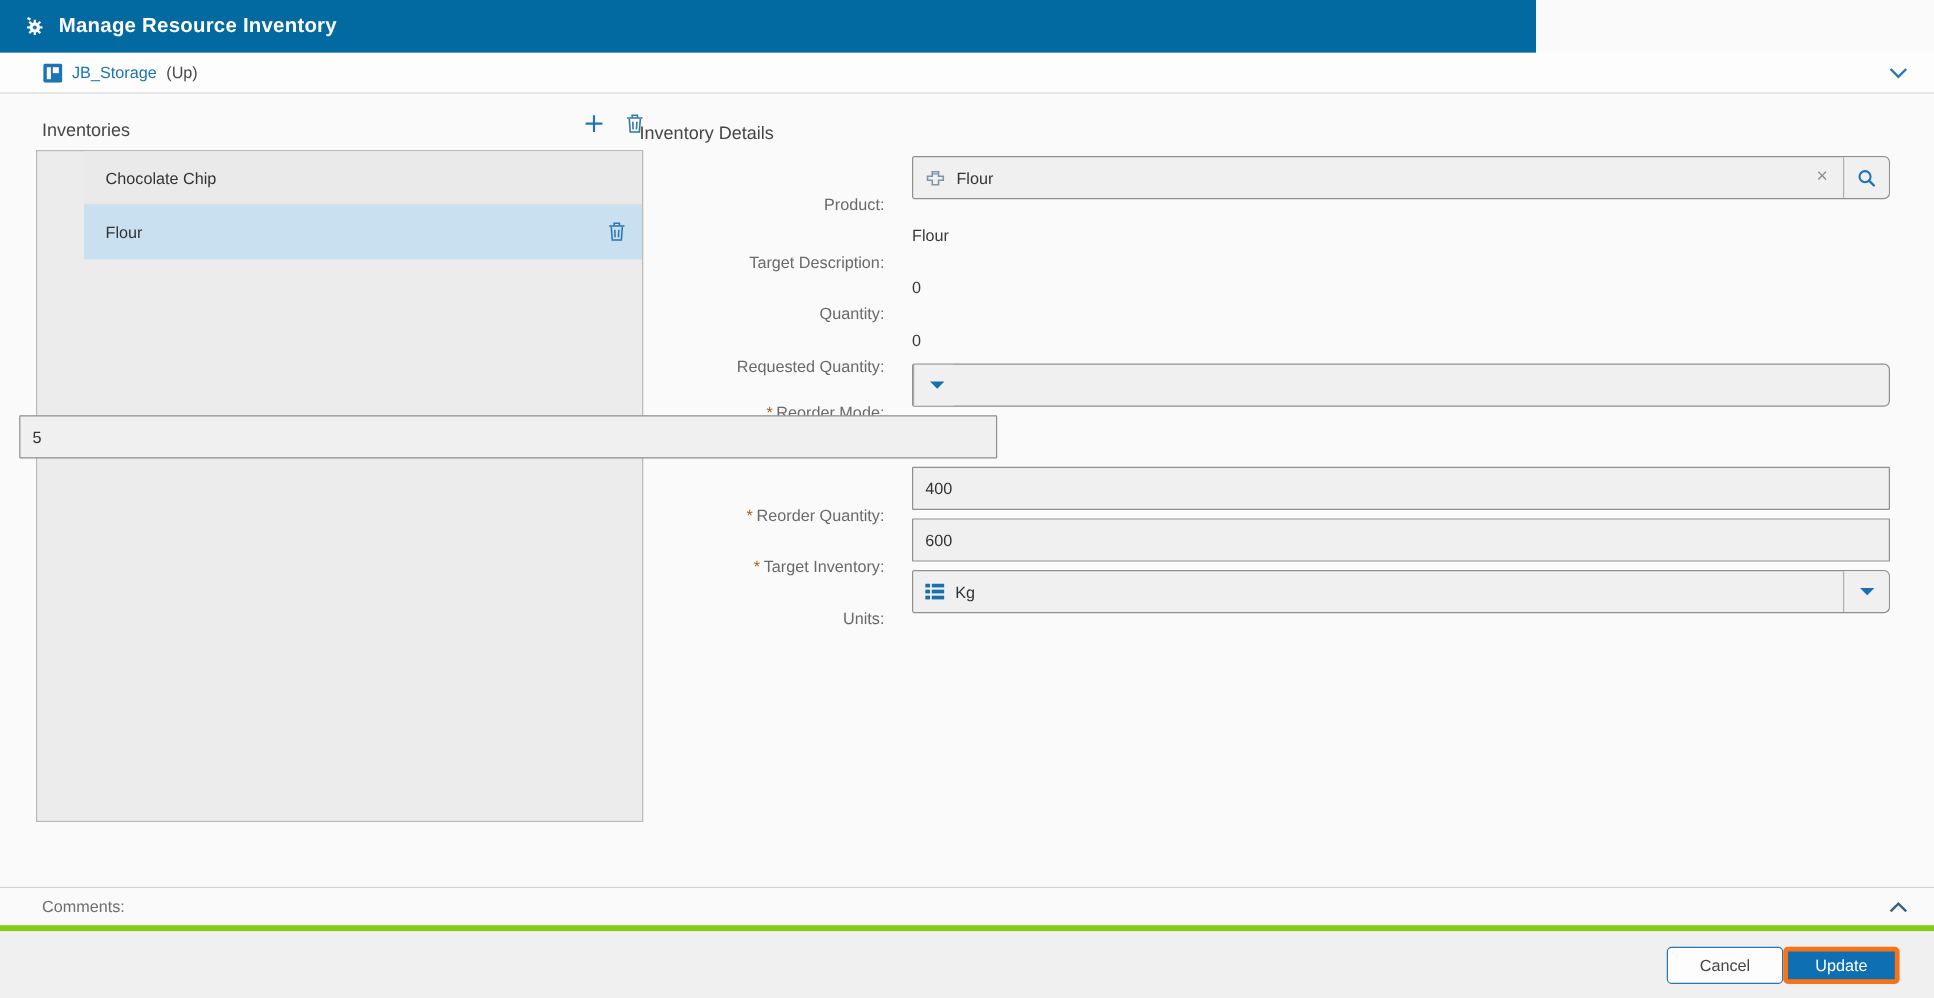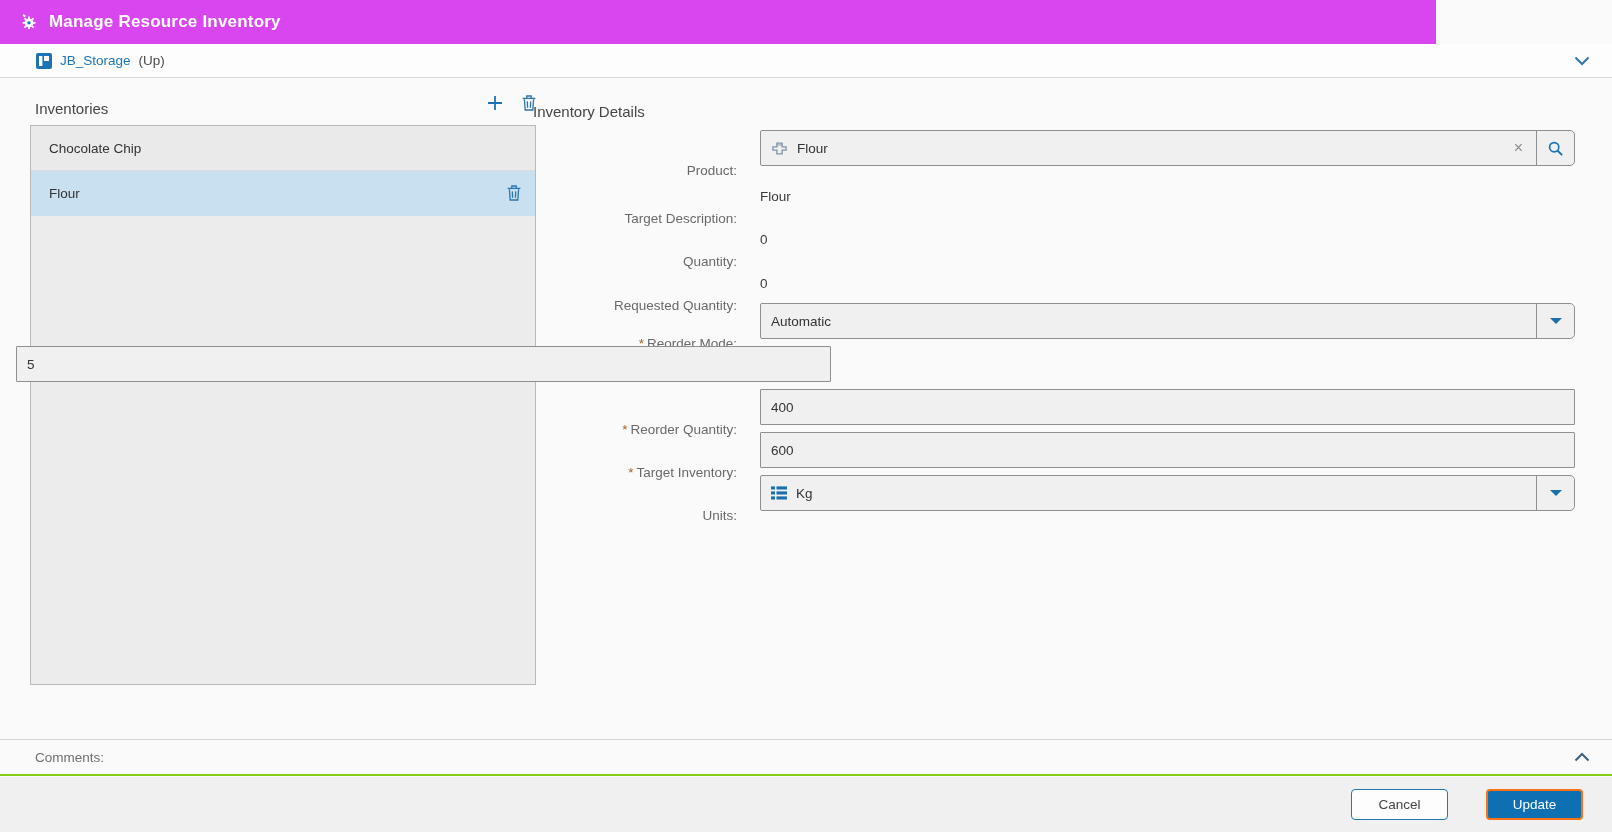--- a/index.html
+++ b/index.html
@@ -1,41 +1,41 @@
 <!DOCTYPE html>
 <html><head>
 <meta charset="utf-8">
 <style>
   * { margin:0; padding:0; box-sizing:border-box; }
   html,body { width:1612px; height:832px; overflow:hidden;
     font-family:"Liberation Sans","DejaVu Sans",sans-serif;
     font-size:13.5px; color:#3f3f3f; background:#fafafa; }
 
   
-  .titlebar { position:absolute; top:0; left:0; width:1436px; height:44px;
-    background:#d946ef; display:flex; align-items:center; padding-left:19px; gap:10px; }
+  .titlebar { position:absolute; top:0; left:0; width:1280px; height:44px;
+    background:#0369a1; display:flex; align-items:center; padding-left:19px; gap:10px; }
   .titlebar .title { color:#ffffff; font-size:17px; font-weight:600; letter-spacing:.2px; }
 
   
   .subheader { position:absolute; top:44px; left:0; width:1612px; height:34px;
     background:#fdfdfd; border-bottom:1px solid #d8d8d8;
     display:flex; align-items:center; padding:0 22px 0 36px; gap:8px; }
   .subheader .loc { color:#1c74b4; cursor:pointer; }
   .subheader .up { color:#4a4a4a; }
   .subheader .chev { margin-left:auto; cursor:pointer; display:flex; }
 
   
   .inv-title { position:absolute; left:35px; top:100px; font-size:15px; color:#464646; }
   .inv-actions { position:absolute; left:487px; top:95px; width:49px; display:flex;
     justify-content:space-between; align-items:center; }
   .icon-btn { cursor:pointer; display:flex; align-items:center; }
   .inv-panel { position:absolute; left:30px; top:125px; width:506px; height:560px;
     background:#ececec; border:1px solid #b9b9b9; }
   .inv-row { height:45px; display:flex; align-items:center; padding:0 14px 0 18px;
-    color:#333; background:#eaeaea; border-bottom:1px solid #dcdcdc; cursor:pointer; }
+    color:#333; background:#eaeaea; border-bottom:1px solid #dcdcdc; cursor:pointer;margin-left:39px; }
   .inv-row.selected { background:#c9e0f1; border-bottom:1px solid #c9e0f1; }
   .inv-row .row-trash { margin-left:auto; }
 
   
   .details-title { position:absolute; left:533px; top:103px; font-size:15px; color:#464646; }
   .frow { position:absolute; left:0; height:36px; display:flex; align-items:center; }
   .lbl { width:744px; text-align:right; color:#68696a; padding-right:7px;margin-top:44px; }
   .req { color:#a6621c; margin-right:3px; }
   .sval { margin-left:16px; color:#3a3a3a; }
   .field { margin-left:16px; }
@@ -46,30 +46,30 @@
   .group .main { flex:1; display:flex; align-items:center; padding:0 10px; gap:9px;
     color:#333; cursor:text; min-width:0; }
   .group .gbtn { width:38px; border-left:1px solid #8f8f8f; display:flex; align-items:center;
     justify-content:center; border-radius:0 5px 5px 0; cursor:pointer; background:#f0f0f0; }
   .clear-x { margin-left:auto; color:#8c8c8c; font-size:16px; line-height:1; cursor:pointer; padding:0 3px; }
   .tri-down { width:0; height:0; border-left:6px solid transparent;
     border-right:6px solid transparent; border-top:6.5px solid #1a6fad; }
 
   
   .comments { position:absolute; left:0; top:739px; width:1612px; height:37px;
-    background:#fafafa; border-top:1px solid #d4d4d4; border-bottom:2px solid #84cc16;
+    background:#fafafa; border-top:1px solid #d4d4d4; border-bottom:5px solid #84cc16;
     display:flex; align-items:center; padding:0 22px 0 35px; color:#6f6f6f; }
   .comments .chev { margin-left:auto; cursor:pointer; display:flex; }
   .footer { position:absolute; left:0; top:777px; width:1612px; height:55px;
     background:#f0f0f0; display:flex; align-items:center; justify-content:flex-end;
-    gap:14px; padding-right:29px; }
+    padding-right:29px; }
   .btn { width:97px; height:31px; border-radius:4px; font-size:13.5px;
     font-family:inherit; cursor:pointer; }
   .btn-cancel { background:#fdfdfd; border:1px solid #2277b5; color:#454545; }
-  .btn-update { background:#0e6fb3; border:2px solid #f97316; color:#ffffff;margin-left:24px; }
+  .btn-update { background:#0e6fb3; border:4px solid #f97316; color:#ffffff; }
 </style>
 </head>
 <body>
 
 <div class="titlebar">
   <span class="icon-btn">
     <svg width="20" height="20" viewBox="0 0 24 24">
       <g fill="#ffffff">
         <circle cx="12" cy="13" r="5.2"></circle>
         <g>
@@ -181,21 +181,20 @@
   <div class="sval">0</div>
 </div>
 <div class="frow" style="top:265px">
   <div class="lbl">Requested Quantity:</div>
   <div class="sval">0</div>
 </div>
 
 <div class="frow" style="top:303px">
   <div class="lbl"><span class="req">*</span><span>Reorder Mode:</span></div>
   <div class="field group">
-    <div class="main">Automatic</div>
     <div class="gbtn">
       <span class="tri-down"></span>
     </div>
   </div>
 </div>
 
 <div class="frow" style="top:346px">
   <div class="field">
     <input class="tinput" type="text" value="5" style="">
   </div>

